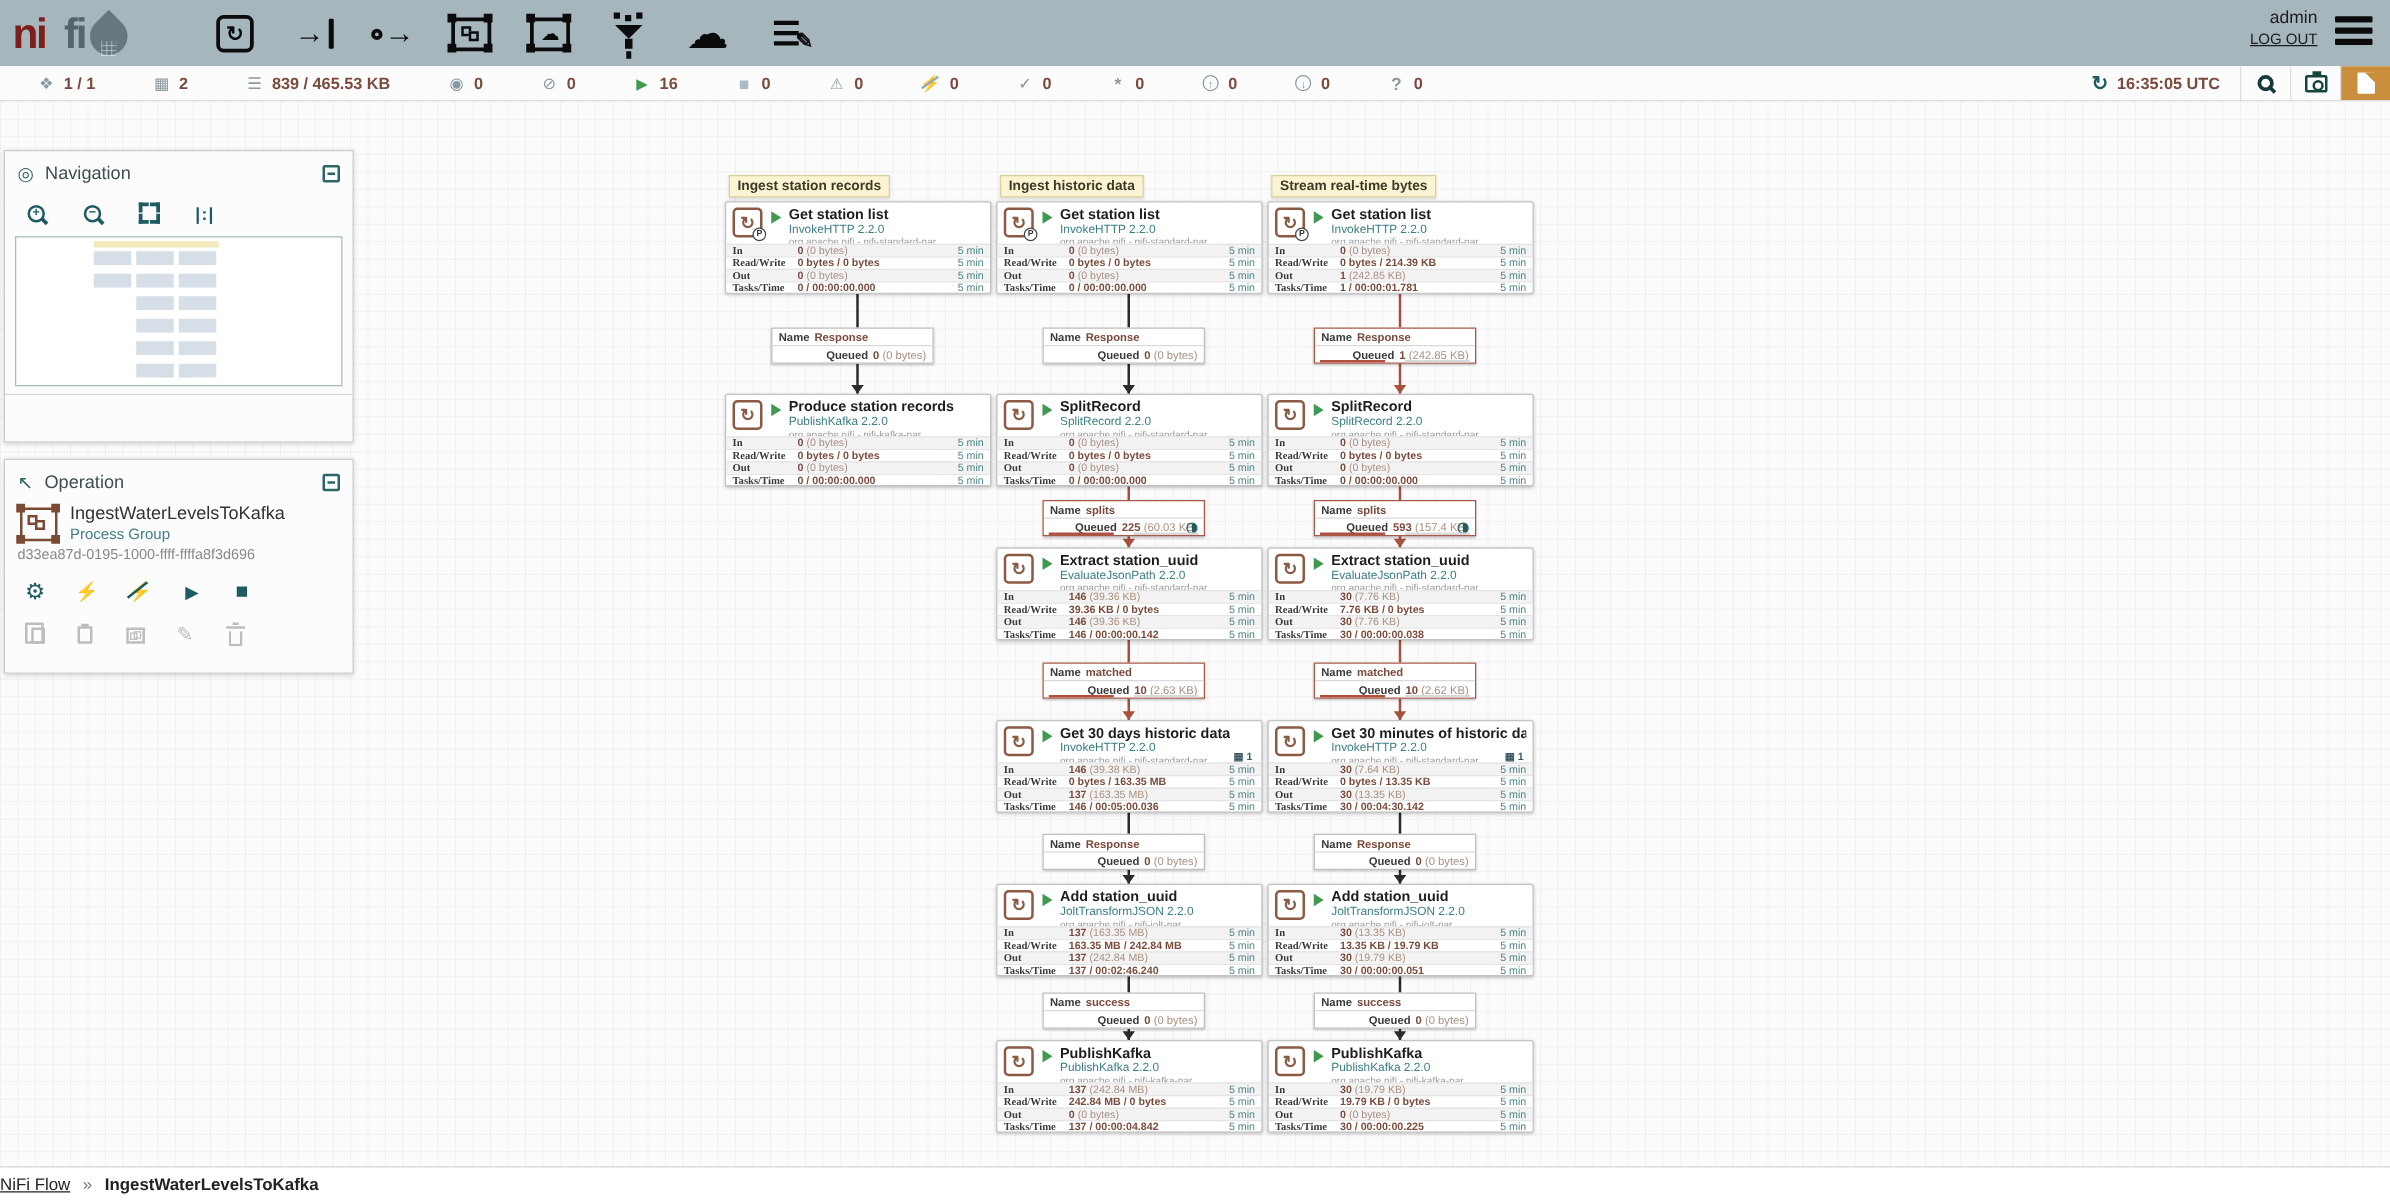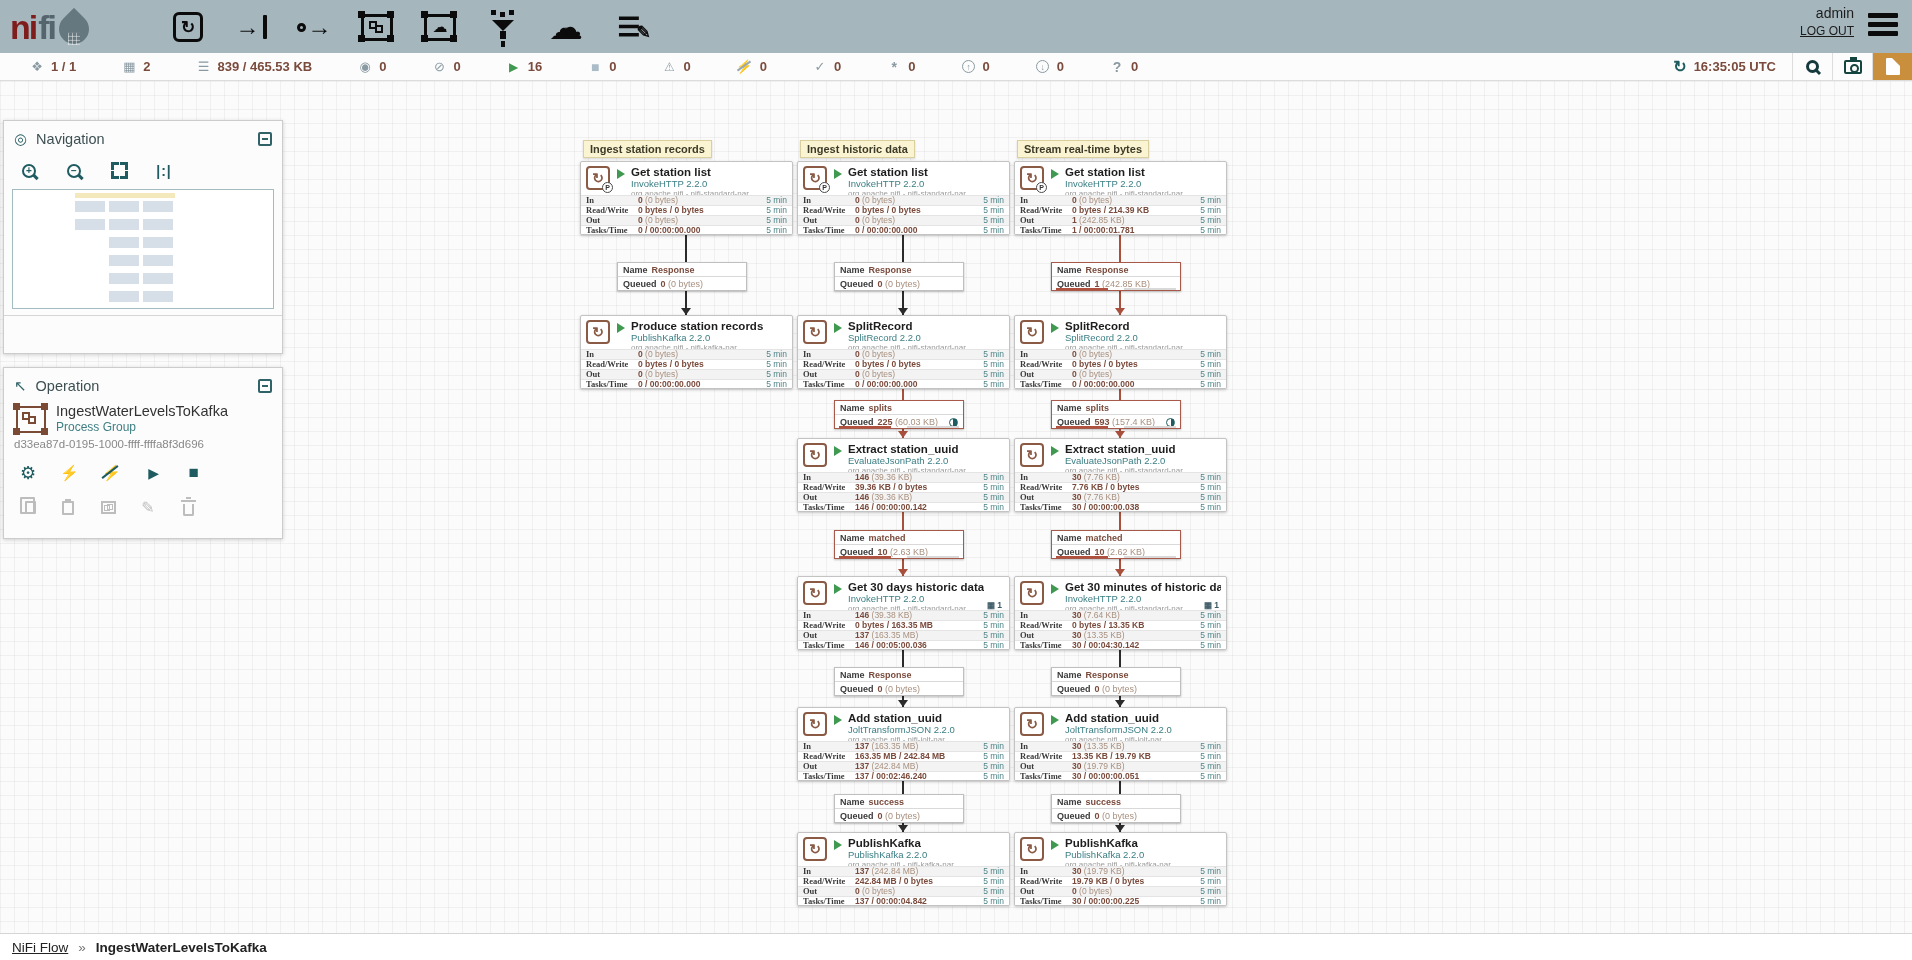--- a/index.html
+++ b/index.html
@@ -2,21 +2,21 @@
 <html><head>
 <meta charset="utf-8">
 <style>
   * { margin:0; padding:0; box-sizing:border-box; }
   html,body { width:1912px; height:960px; overflow:hidden; font-family:"Liberation Sans", sans-serif; background:#fafafa; }
 
   
   #header { position:absolute; left:0; top:0; width:1912px; height:53px; background:#a6b6bd; }
   #logo { position:absolute; left:10px; top:6px; height:42px; display:flex; align-items:center; }
   #logo .ni { font-size:34px; font-weight:bold; color:#7f1d1d; letter-spacing:-2px; }
-  #logo .fi { font-size:34px; font-weight:bold; color:#55656d; letter-spacing:-2px; margin-left:2px; }
+  #logo .fi { font-size:34px; font-weight:bold; color:#55656d; letter-spacing:-2px; margin-left:15px; }
   .drop { position:relative; width:30px; height:30px; margin-left:4px; margin-top:4px;
           background:#66787f; border-radius:2% 50% 50% 50%; transform:rotate(45deg); }
   .drop::after { content:""; position:absolute; right:2px; bottom:2px; width:12px; height:12px; transform:rotate(-45deg);
           background:
             linear-gradient(90deg, rgba(255,255,255,.45) 1px, transparent 1px),
             linear-gradient(0deg, rgba(255,255,255,.45) 1px, transparent 1px);
           background-size:4px 4px; }
   #toolbar { position:absolute; left:168px; top:7px; height:40px; display:flex; gap:23px; align-items:center; }
   .tbi { width:40px; height:40px; display:flex; align-items:center; justify-content:center; color:#0b0b0b; }
   .tbx { width:30px; height:30px; border:3px solid #0b0b0b; border-radius:6px; display:flex; align-items:center; justify-content:center; font-size:17px; font-weight:bold; }
@@ -99,21 +99,21 @@
   .sval b { font-weight:bold; }
   .sval i { font-style:normal; color:#a8907f; }
   .swin { width:30px; text-align:right; color:#4e8589; flex:none; }
   .cline { position:absolute; width:2px; background:#2b2b2b; }
   .cline.red { background:#a8503c; }
   .carrow { position:absolute; width:0; height:0; border-left:5px solid transparent; border-right:5px solid transparent; border-top:7px solid #2b2b2b; }
   .carrow.red { border-top-color:#a8503c; }
   .clabel { position:absolute; width:130px; background:#ffffff; border:1px solid #bfbfbf; box-shadow:0 1px 2px rgba(0,0,0,.25); font-size:9px; cursor:pointer; }
   .clabel.red { border-color:#a85a4a; }
   .crow1 { padding:1.5px 5px; border-bottom:1px solid #d9d9d9; white-space:nowrap; }
-  .crow2 { padding:1.5px 5px; position:relative; white-space:nowrap; }
+  .crow2 { padding:1.5px 5px; position:relative; white-space:nowrap;text-align:right; }
   .slab2 { color:#3a3a3a; font-weight:bold; margin-right:4px; }
   .cname { color:#7a4b3c; font-weight:bold; }
   .qnum { color:#7a4b3c; font-weight:bold; }
   .qsize { color:#a8907f; }
   .gauge1 { position:absolute; left:4px; bottom:0; height:2px; width:52px; background:#b0503f; }
   .gauge2 { position:absolute; right:4px; bottom:0; height:2px; width:52px; background:#d9d9d9; }
   .lbcirc { position:absolute; right:5px; top:3px; width:9px; height:9px; border:1px solid #1f5c61; border-radius:50%;
             background:linear-gradient(90deg, transparent 50%, #1f5c61 50%); }
 
   
@@ -167,21 +167,21 @@
   .igrp { position:relative; width:15px; height:13px; border:2px solid #bdbdbd; }
   .igrp::before { content:""; position:absolute; left:1px; top:2px; width:4px; height:4px; border:1.5px solid #bdbdbd; }
   .igrp::after { content:""; position:absolute; right:1px; bottom:2px; width:4px; height:4px; border:1.5px solid #bdbdbd; }
   .ibrush { color:#bdbdbd; font-size:16px; }
   .itrs { position:relative; width:11px; height:12px; border:2px solid #bdbdbd; border-top:none; border-radius:0 0 2px 2px; margin-top:5px; }
   .itrs::before { content:""; position:absolute; top:-4px; left:-4px; width:15px; height:2px; background:#bdbdbd; }
   .itrs::after { content:""; position:absolute; top:-7px; left:1px; width:5px; height:2px; background:#bdbdbd; }
 
   
   #breadcrumb { position:absolute; left:0; bottom:0; width:1912px; height:27px; background:#ffffff; border-top:1px solid #d5d5d5;
-                display:flex; align-items:center; padding-left:12px; font-size:13.5px; }
+                display:flex; align-items:center; font-size:13.5px; }
   #bc-root { color:#222; text-decoration:underline; cursor:pointer; }
   #bc-sep { color:#777; margin:0 10px; }
   #bc-current { color:#222; font-weight:bold; }
 </style>
 </head>
 <body>
 
 <div id="header">
   <div id="logo">
     <span class="ni">ni</span>

